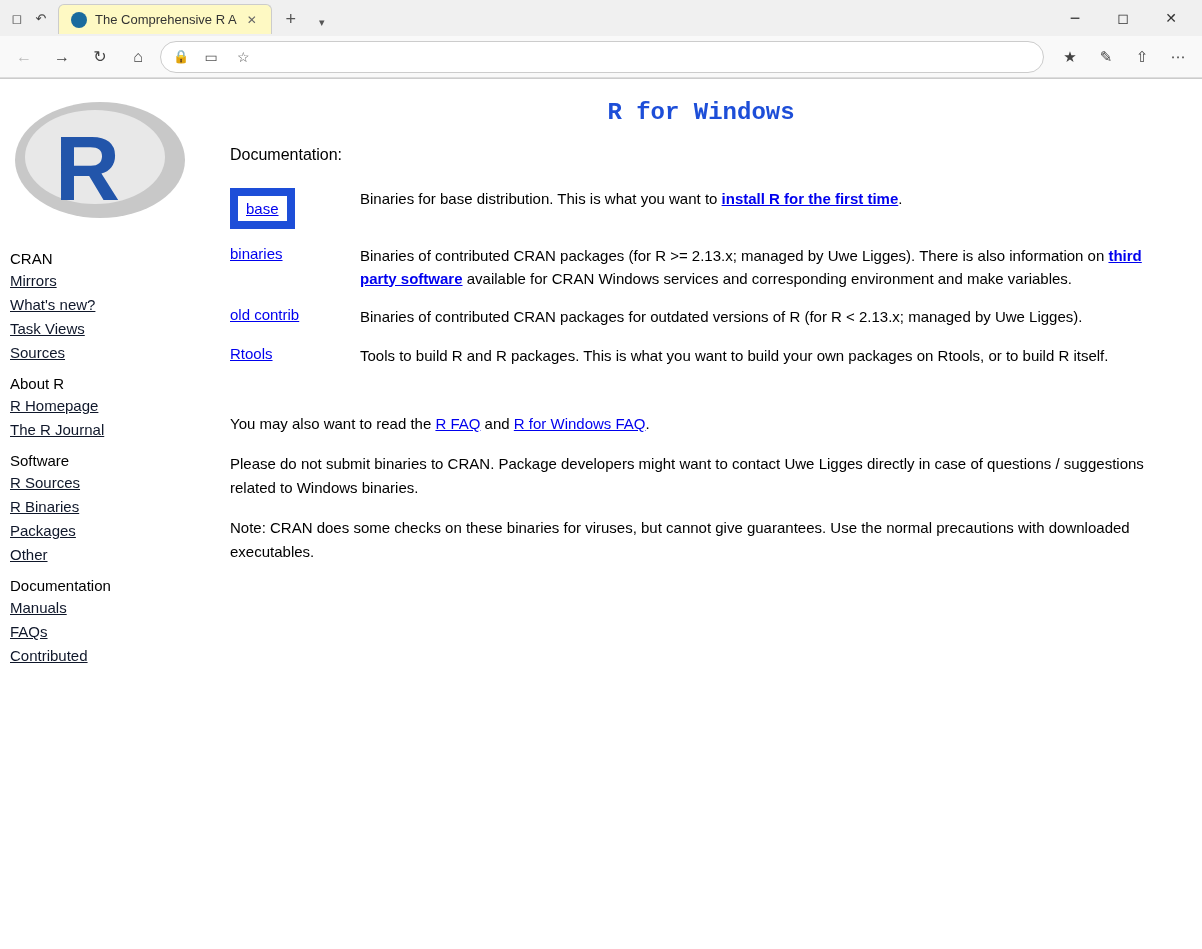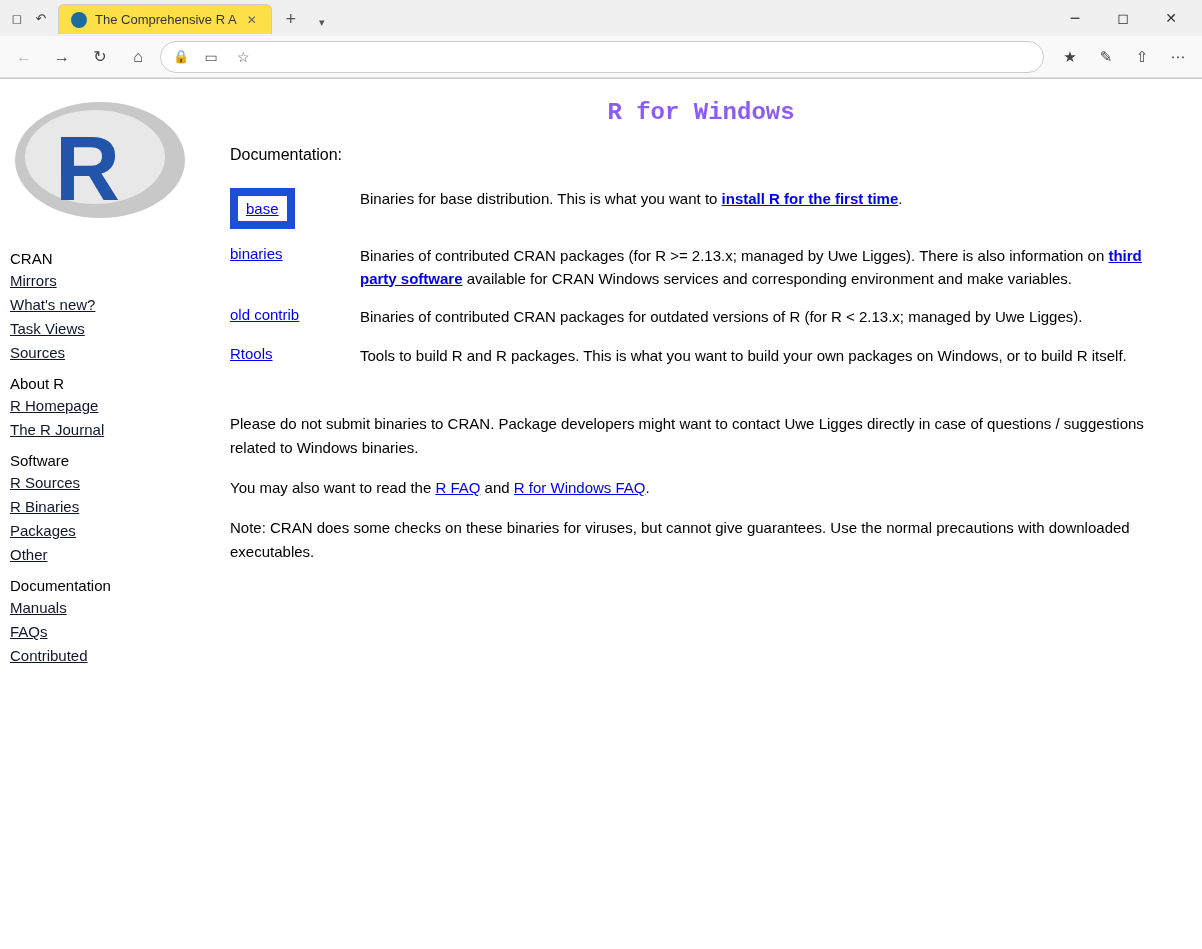--- a/index.html
+++ b/index.html
@@ -28,21 +28,21 @@
       height: 18px;
       display: flex;
       align-items: center;
       justify-content: center;
       font-size: 13px;
       color: #444;
     }
     .tab {
       display: flex;
       align-items: center;
-      background: #fde047;
+      background: #fef9c3;
       border: 1px solid #ccc;
       border-bottom: none;
       border-radius: 6px 6px 0 0;
       padding: 0 12px;
       height: 30px;
       gap: 8px;
       font-size: 13px;
       color: #333;
       min-width: 200px;
       max-width: 240px;
@@ -191,21 +191,21 @@
     
     .main-content {
       flex: 1;
       padding: 20px 30px 30px 20px;
     }
     .page-title {
       text-align: center;
       font-family: 'Courier New', monospace;
       font-size: 24px;
       font-weight: bold;
-      color: #8b5cf6;
+      color: #1d4ed8;
       margin-bottom: 20px;
     }
     .subdirectories-label {
       font-size: 16px;
       margin-bottom: 16px;
     }
     .dir-table {
       width: 100%;
       margin-bottom: 24px;
       border-collapse: collapse;
@@ -365,33 +365,33 @@
         </td>
         <td class="dir-desc-cell">
           Binaries of contributed CRAN packages for outdated versions of R (for R &lt; 2.13.x; managed by Uwe Ligges).
         </td>
       </tr>
       <tr class="dir-row">
         <td class="dir-link-cell">
           <a class="dir-link">Rtools</a>
         </td>
         <td class="dir-desc-cell">
-          Tools to build R and R packages. This is what you want to build your own packages on Windows, or to build R itself.
+          Tools to build R and R packages. This is what you want to build your own packages on Rtools, or to build R itself.
         </td>
       </tr>
     </tbody>
       </table>
 
     <div class="separator"></div>
 
     <p class="body-text">
+      You may also want to read the <a>R FAQ</a> and <a>R for Windows FAQ</a>.
+    </p>
+
+    <p class="body-text">
       Please do not submit binaries to CRAN. Package developers might want to contact Uwe Ligges directly in case of questions / suggestions related to Windows binaries.
-    </p>
-
-    <p class="body-text">
-      You may also want to read the <a>R FAQ</a> and <a>R for Windows FAQ</a>.
     </p>
 
     <p class="body-text">
       Note: CRAN does some checks on these binaries for viruses, but cannot give guarantees. Use the normal precautions with downloaded executables.
     </p>
   </div>
 </div>
 
 </body></html>

